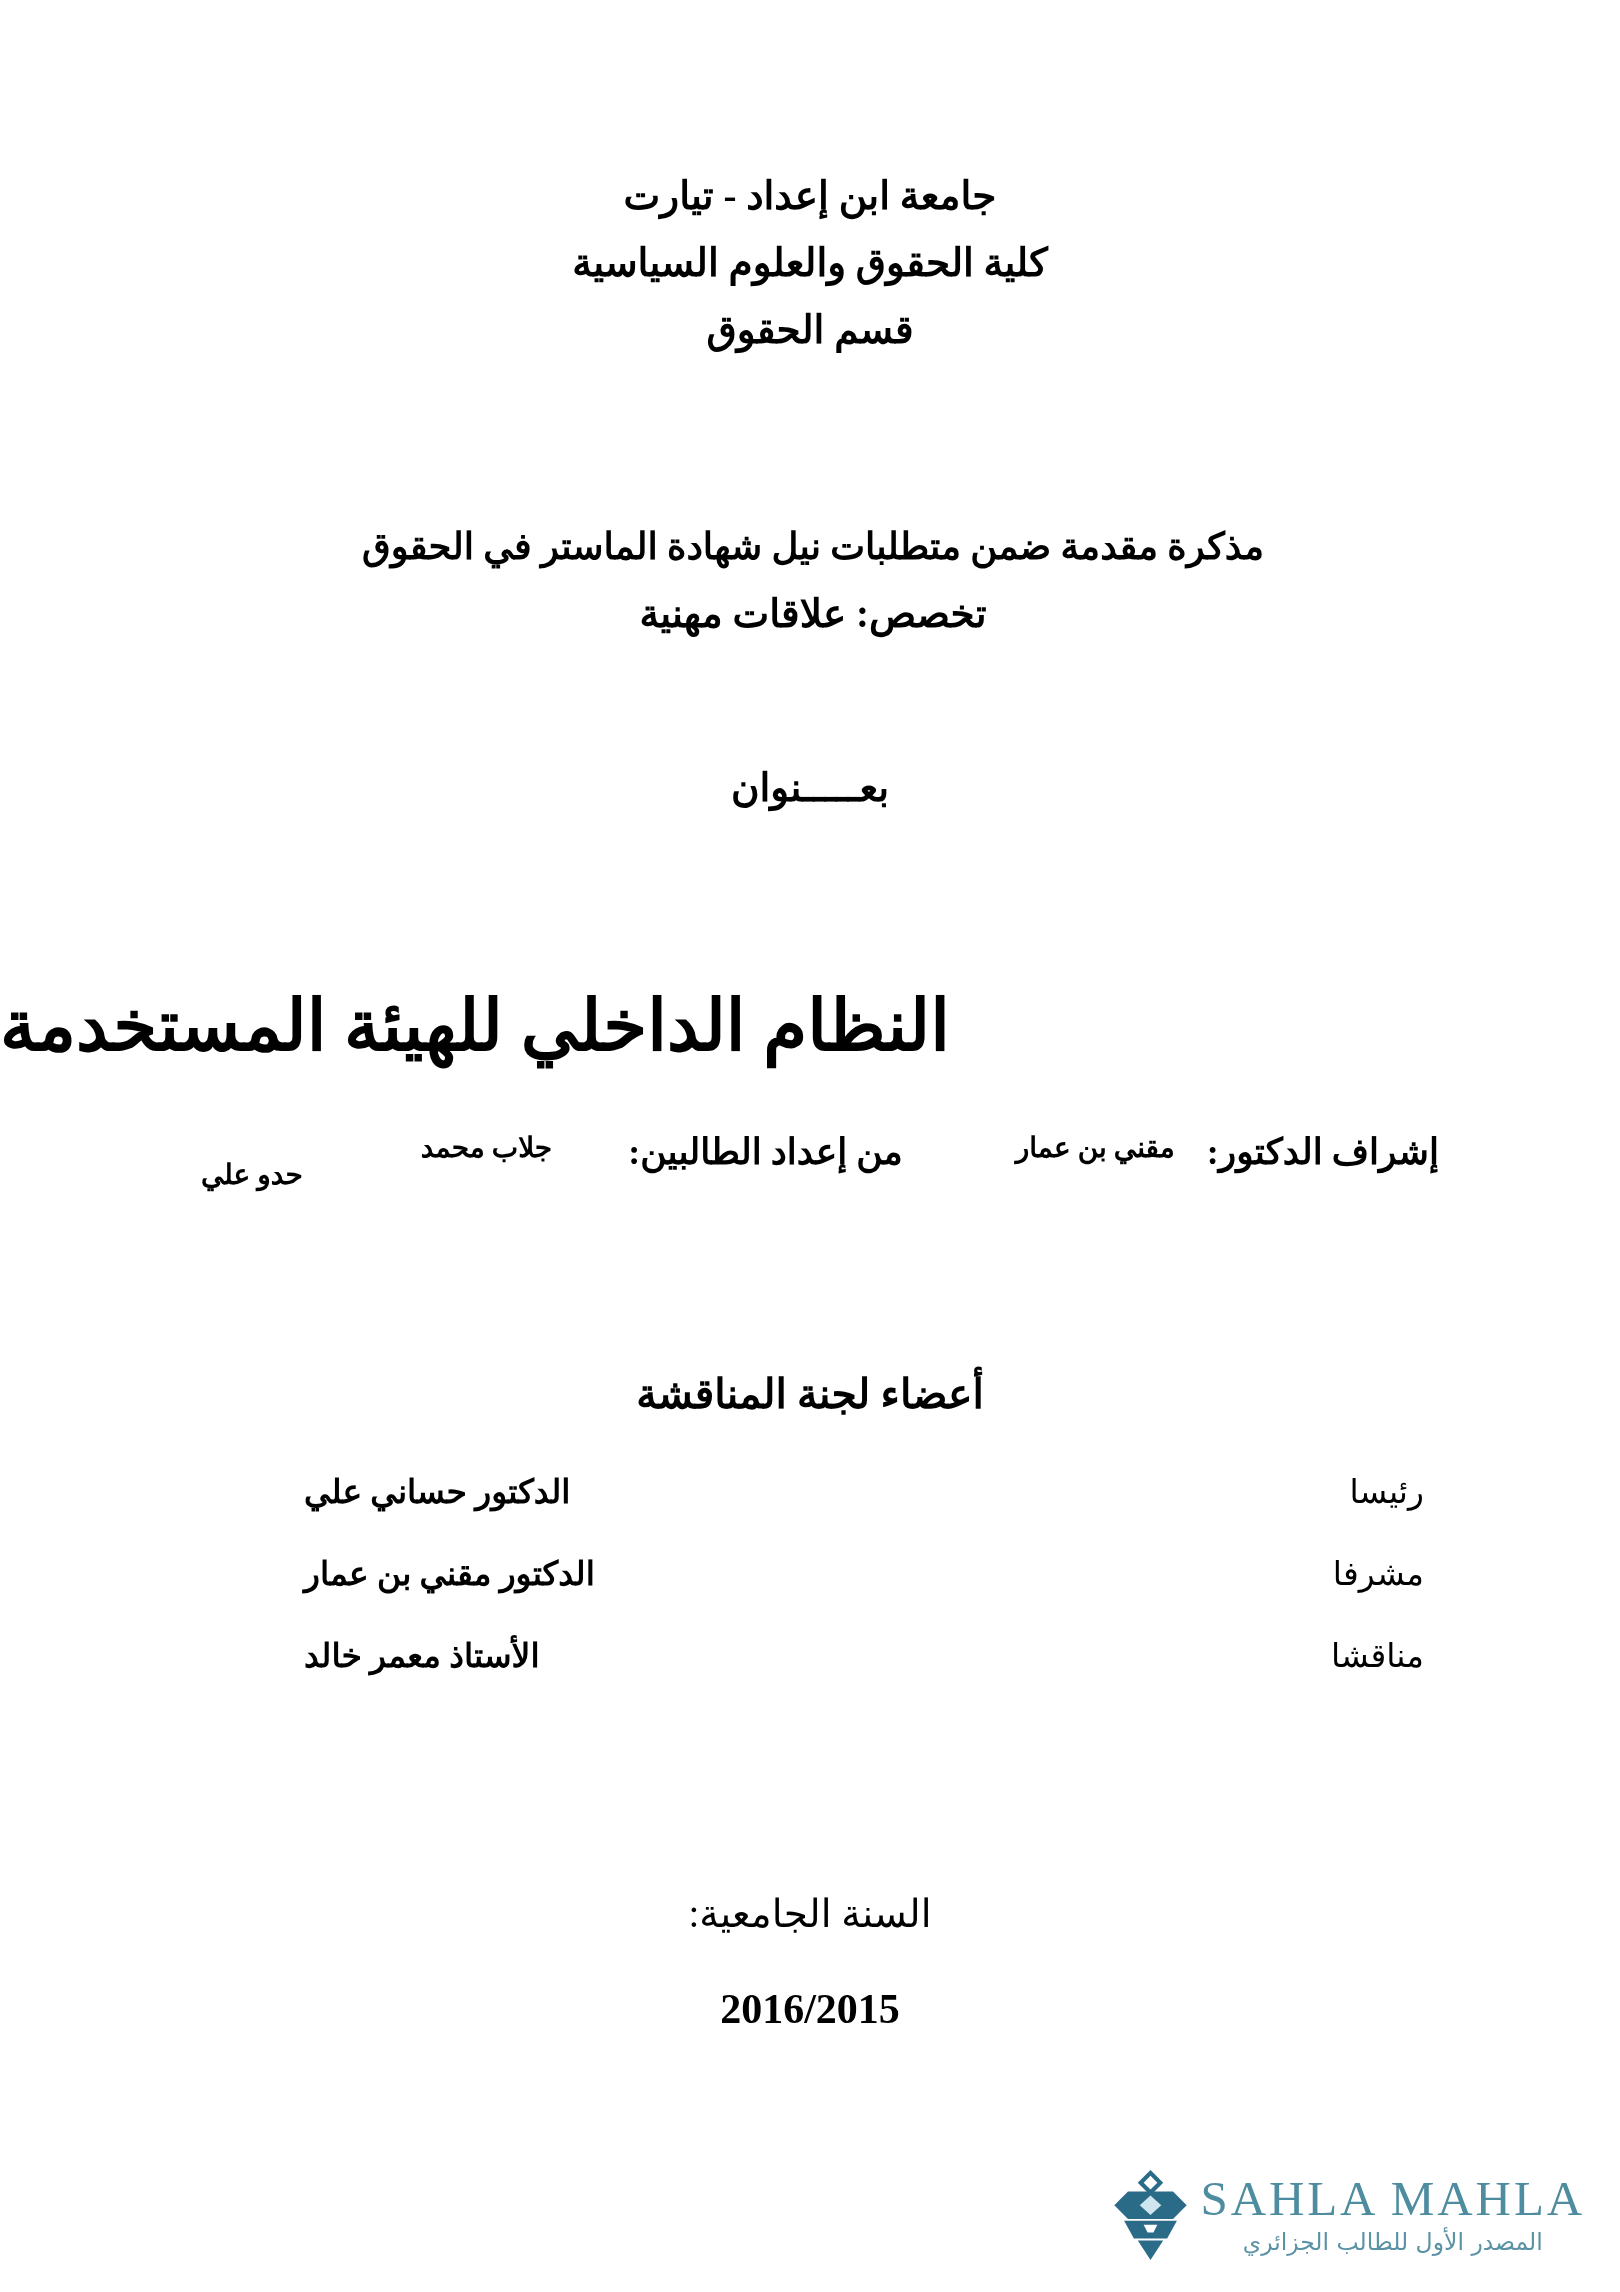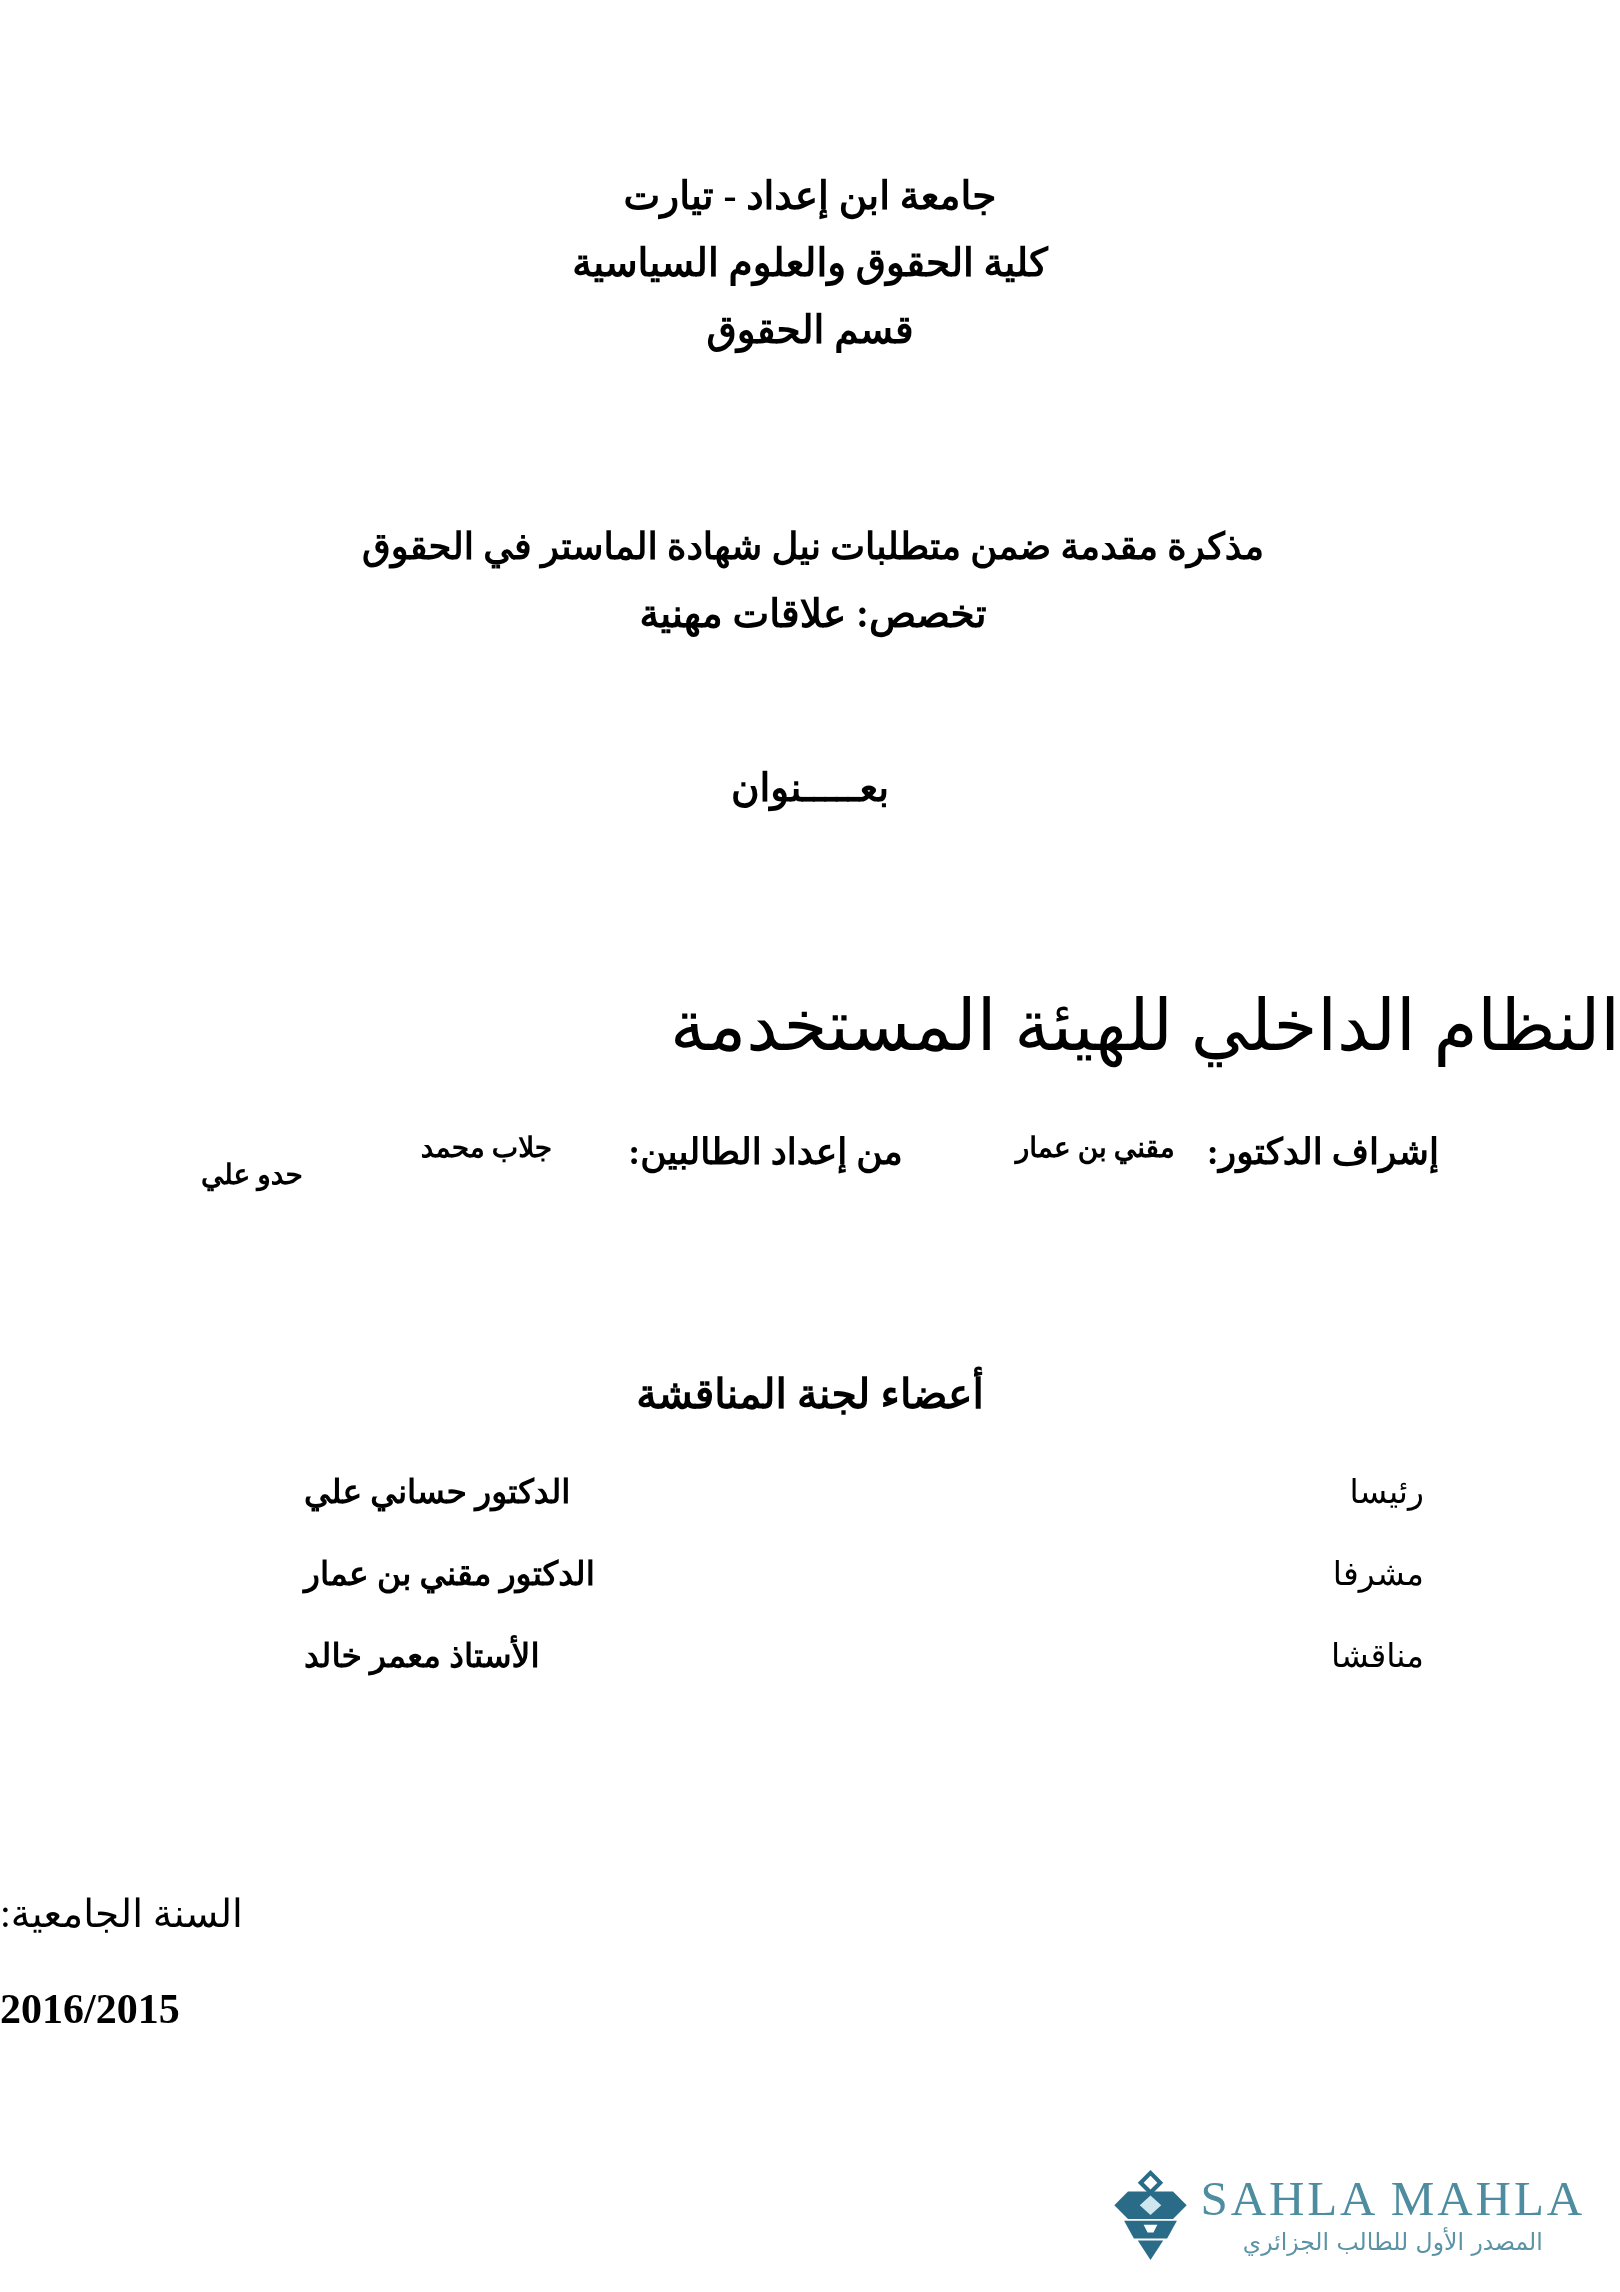--- a/index.html
+++ b/index.html
@@ -68,23 +68,23 @@
     font-size: 39px;
     font-weight: bold;
   }
 
   
   .main-title {
     position: absolute;
     top: 936px;
     left: 0;
     right: 0;
-    text-align: right;
+    text-align: left;
     font-size: 71px;
-    font-weight: normal;
+    font-weight: bold;
     line-height: 1.2;
   }
 
   
   .credits {
     position: absolute;
     top: 1125px;
     left: 201px;
     right: 181px;
     display: flex;
@@ -148,21 +148,21 @@
     min-width: 176px;
     text-align: right;
   }
 
   
   .academic-year {
     position: absolute;
     top: 1887px;
     left: 0;
     right: 0;
-    text-align: left;
+    text-align: center;
   }
   .academic-year .label {
     font-size: 39px;
     font-weight: normal;
     line-height: 1.4;
   }
   .academic-year .value {
     margin-top: 43px;
     font-size: 42px;
     font-weight: bold;

